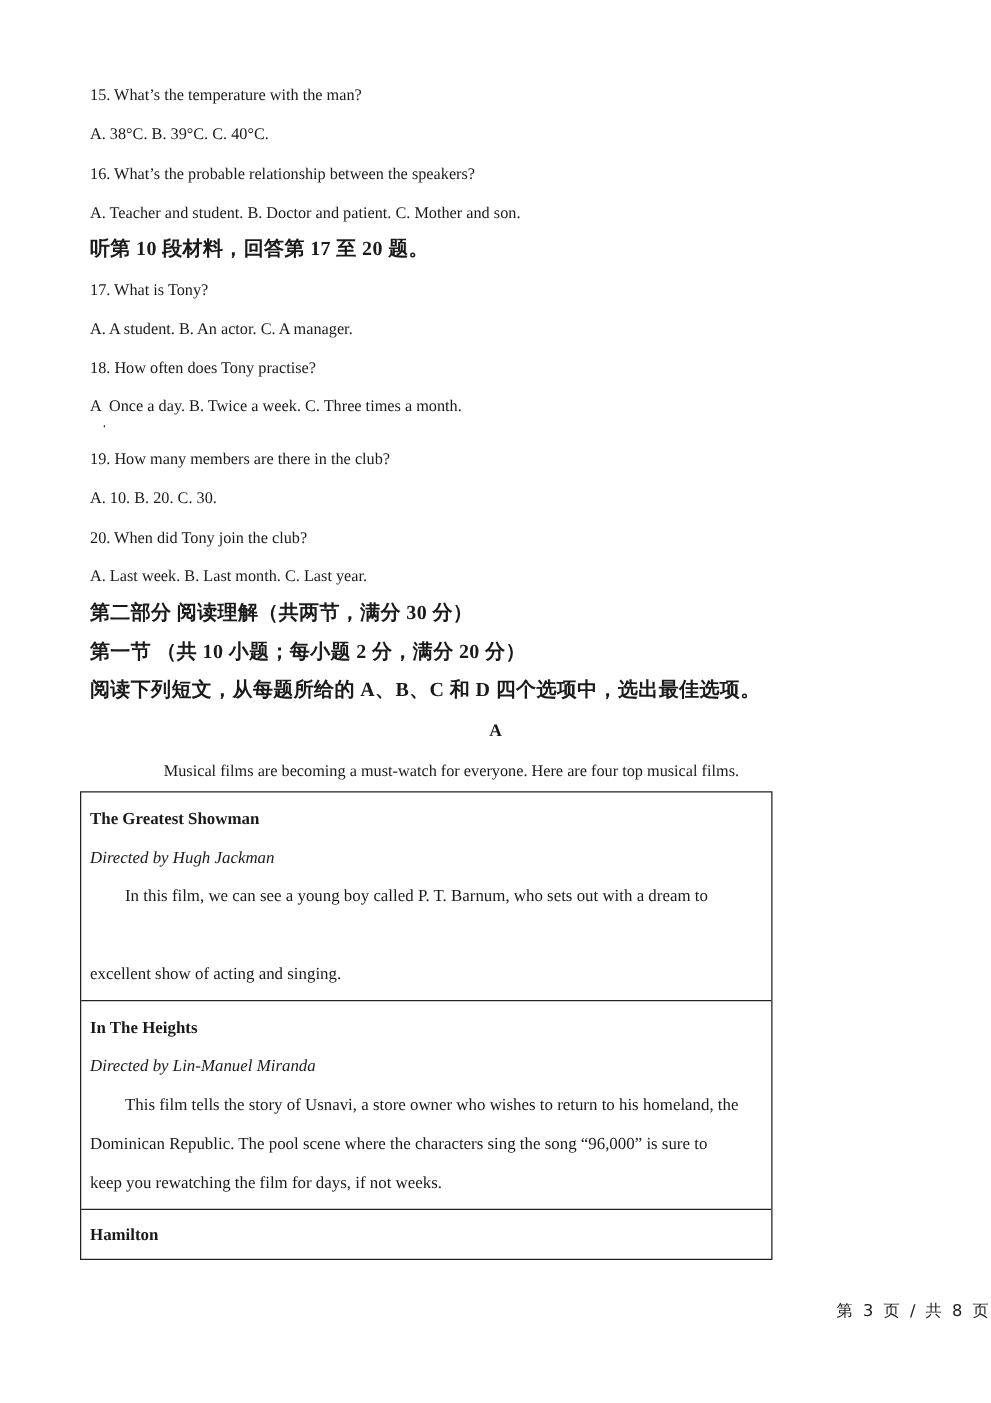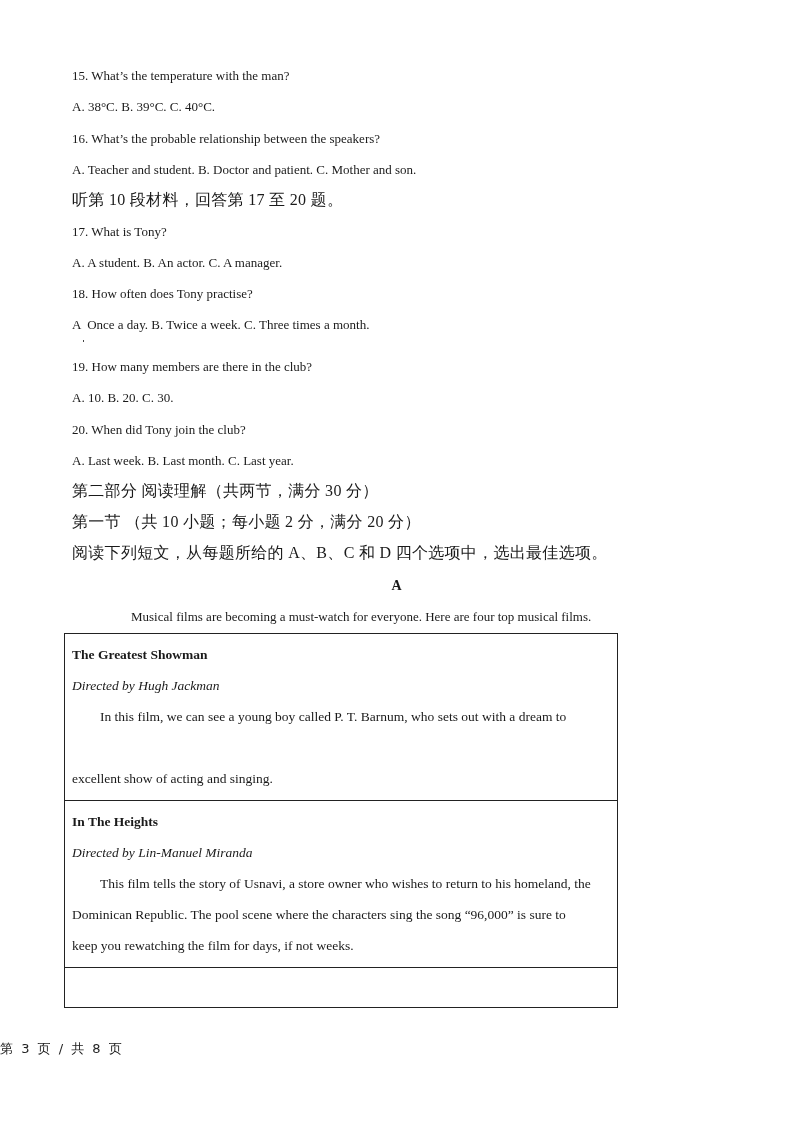--- a/index.html
+++ b/index.html
@@ -1,29 +1,29 @@
 <!DOCTYPE html>
 <html><head>
 <meta charset="utf-8">
 <style>
   html, body { margin: 0; padding: 0; background: #ffffff; }
   body { width: 793px; height: 1122px; position: relative; overflow: hidden;
          font-family: "Liberation Serif", "DejaVu Serif", serif; color: #1a1a1a; }
   .line { position: absolute; left: 72px; font-size: 13px; white-space: nowrap; line-height: 18px; }
-  .cn { font-weight: normal; font-size: 16px; left: 72px; letter-spacing: 0.3px; }
+  .cn { font-weight: bold; font-size: 16px; left: 72px; letter-spacing: 0.3px; }
   .center { position: absolute; left: 0; width: 793px; text-align: center; }
   .tiny-mark { position: absolute; left: 83px; top: 340px; width: 1px; height: 2px; background: #444; }
   .table { position: absolute; left: 64px; top: 633px; width: 554px; height: 375px;
            border: 1px solid #222; box-sizing: border-box; text-align: right; }
   .cell { position: absolute; left: 0; width: 100%; box-sizing: border-box; }
   .cell.b { border-bottom: 1px solid #222; }
   .cell .t { position: absolute; left: 7px; font-size: 13.5px; white-space: nowrap; }
   .title { font-weight: bold; }
   .dir { font-style: italic; }
-  .footer { position: absolute; top: 1040px; left: 0; width: 793px; text-align: left;
+  .footer { position: absolute; top: 1040px; left: 0; width: 793px; text-align: right;
             font-size: 13px; letter-spacing: 2px; font-family: "DejaVu Sans", sans-serif; color: #222; }
 </style>
 </head>
 <body>
 
 <div>
 
   <div class="line" style="top:67px">15. What’s the temperature with the man?</div>
   <div class="line" style="top:98px">A. 38°C. B. 39°C. C. 40°C.</div>
   <div class="line" style="top:130px">16. What’s the probable relationship between the speakers?</div>
@@ -56,16 +56,19 @@
       <div class="t" style="top:75px; left:35px">In this film, we can see a young boy called P. T. Barnum, who sets out with a dream to</div>
       <div class="t" style="top:137px">excellent show of acting and singing.</div>
     </div>
     <div class="cell b" style="top:167px; height:167px;">
       <div class="t title" style="top:13px">In The Heights</div>
       <div class="t dir" style="top:44px">Directed by Lin-Manuel Miranda</div>
       <div class="t" style="top:75px; left:35px">This film tells the story of Usnavi, a store owner who wishes to return to his homeland, the</div>
       <div class="t" style="top:106px">Dominican Republic. The pool scene where the characters sing the song “96,000” is sure to</div>
       <div class="t" style="top:137px">keep you rewatching the film for days, if not weeks.</div>
     </div>
+    <div class="cell" style="top:334px; height:40px;">
+      <div class="t title" style="top:12px">Hamilton</div>
+    </div>
   </div>
 
   <div class="footer">第 3 页 / 共 8 页</div>
 </div>
 
 </body></html>

